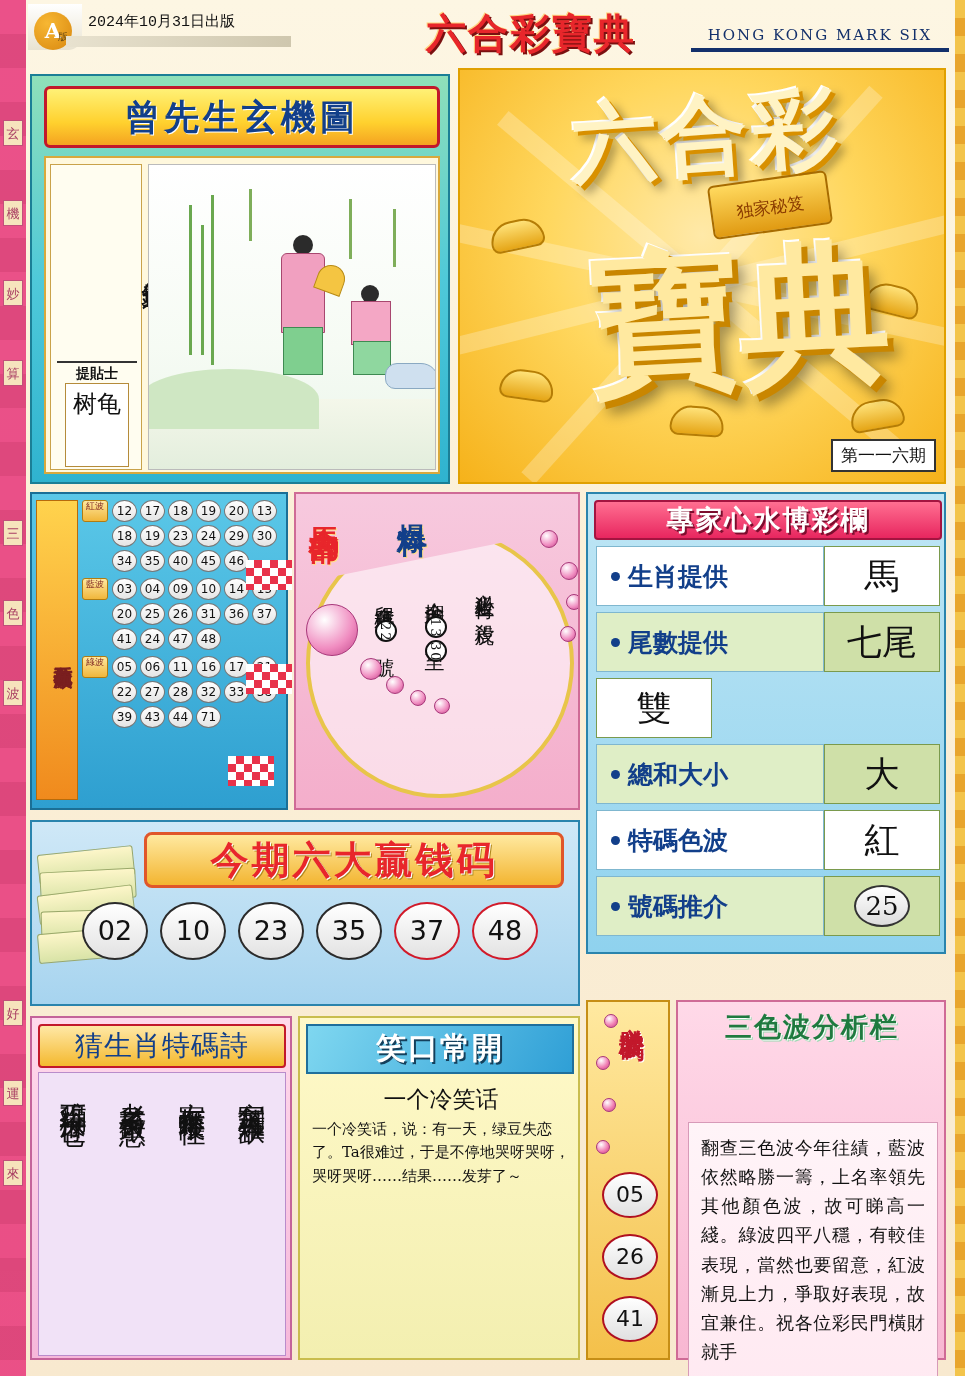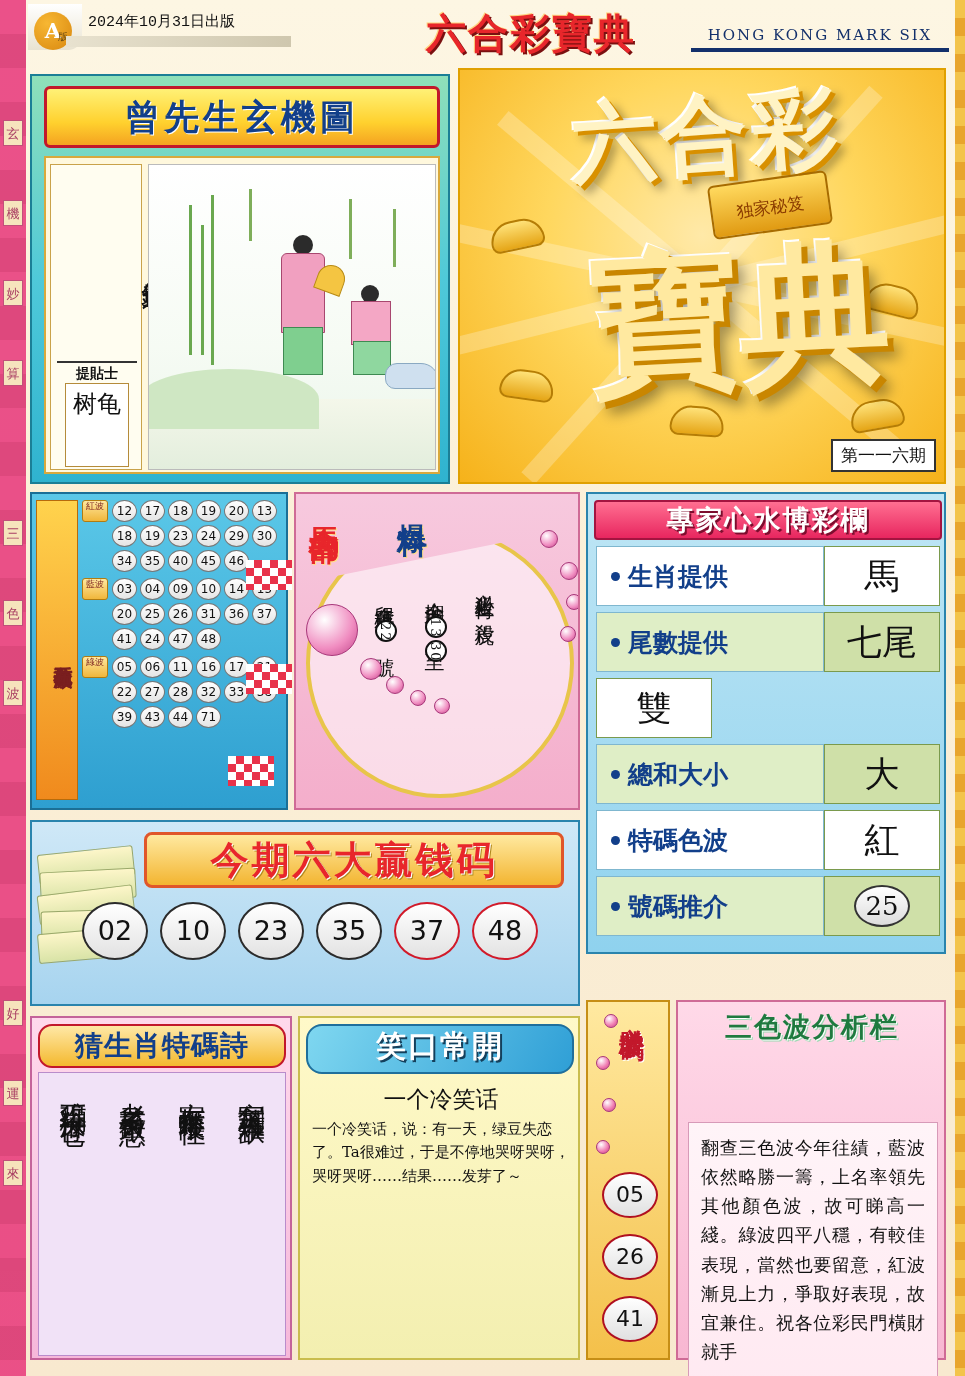--- a/index.html
+++ b/index.html
@@ -290,22 +290,22 @@
 
   
   .poem {
     position:absolute; left:30px; top:1016px; width:262px; height:344px;
     background: linear-gradient(180deg,#ffd9ec 0%, #f6b8da 100%);
     border:2px solid #c4639a;
   }
   .poem-title {
     position:absolute; left:6px; top:6px; width:248px; height:44px;
     background: linear-gradient(180deg,#ffe8a6,#f4b92f);
-    border:2px solid #c2182b; border-radius:14px;
-    font-family:"DejaVu Serif", serif; font-weight:bold; font-size:28px;
+    border:2px solid #c2182b; border-radius:4px;
+    font-family:"DejaVu Serif", serif; font-weight:normal; font-size:28px;
     text-align:center; line-height:40px; color:#123f8a; letter-spacing:1px;
   }
   .poem-body {
     position:absolute; left:6px; top:54px; width:248px; height:284px;
     background:#f1e2f7; border:1px solid #b98ccb;
     display:flex; flex-direction:row-reverse; justify-content:space-around; padding:8px 4px;
   }
   .pcol {
     writing-mode:vertical-rl; font-family:"DejaVu Serif", serif; font-size:27px;
     color:#111; line-height:1.2; letter-spacing:3px;
@@ -313,22 +313,22 @@
 
   
   .joke {
     position:absolute; left:298px; top:1016px; width:282px; height:344px;
     background: linear-gradient(180deg,#fff9c9 0%, #f3efb0 100%);
     border:2px solid #c9bd4e;
   }
   .joke-title {
     position:absolute; left:6px; top:6px; width:268px; height:50px;
     background: linear-gradient(120deg,#7fd7f0,#2f9fd6);
-    border:2px solid #1f6f9c; border-radius:16px;
-    font-family:Liberation Mono, monospace; font-weight:bold; font-size:30px; color:#ffffff;
+    border:2px solid #1f6f9c; border-radius:0;
+    font-family:Liberation Sans, sans-serif; font-weight:bold; font-size:30px; color:#ffffff;
     text-align:center; line-height:44px; letter-spacing:2px;
     text-shadow:2px 2px 0 #14405c;
   }
   .joke-sub {
     position:absolute; left:10px; top:66px; width:262px; text-align:center;
     font-family:"DejaVu Serif", serif; font-size:23px; color:#111;
   }
   .joke-text {
     position:absolute; left:12px; top:100px; width:258px;
     font-family:"DejaVu Serif", serif; font-size:15px; color:#111; line-height:1.55;

